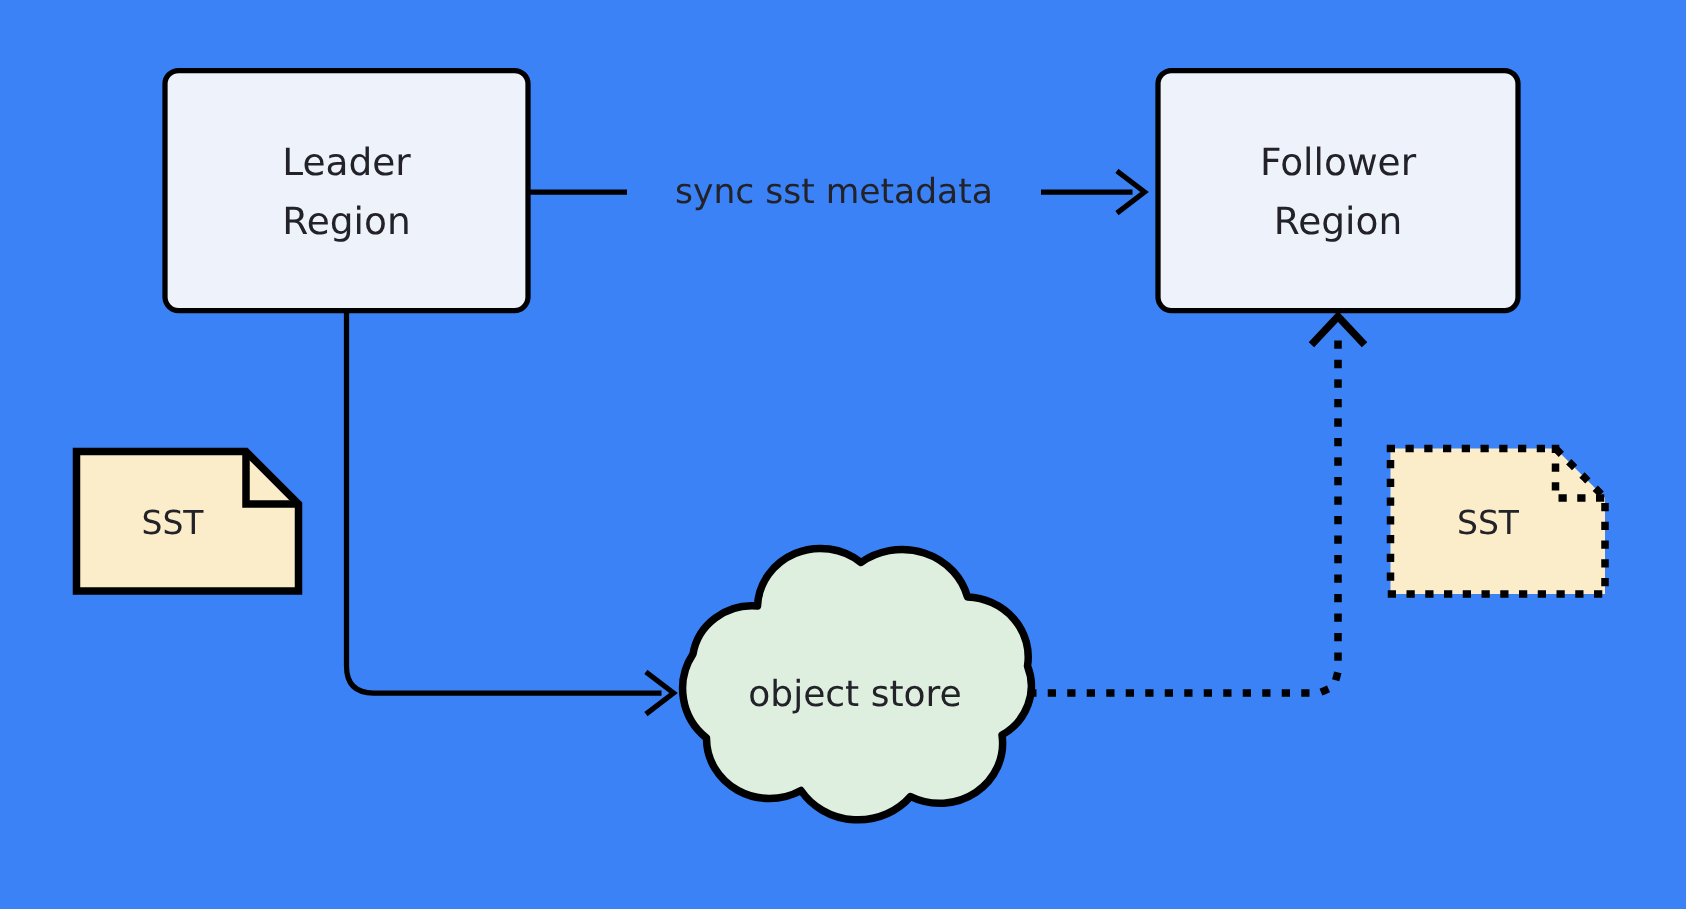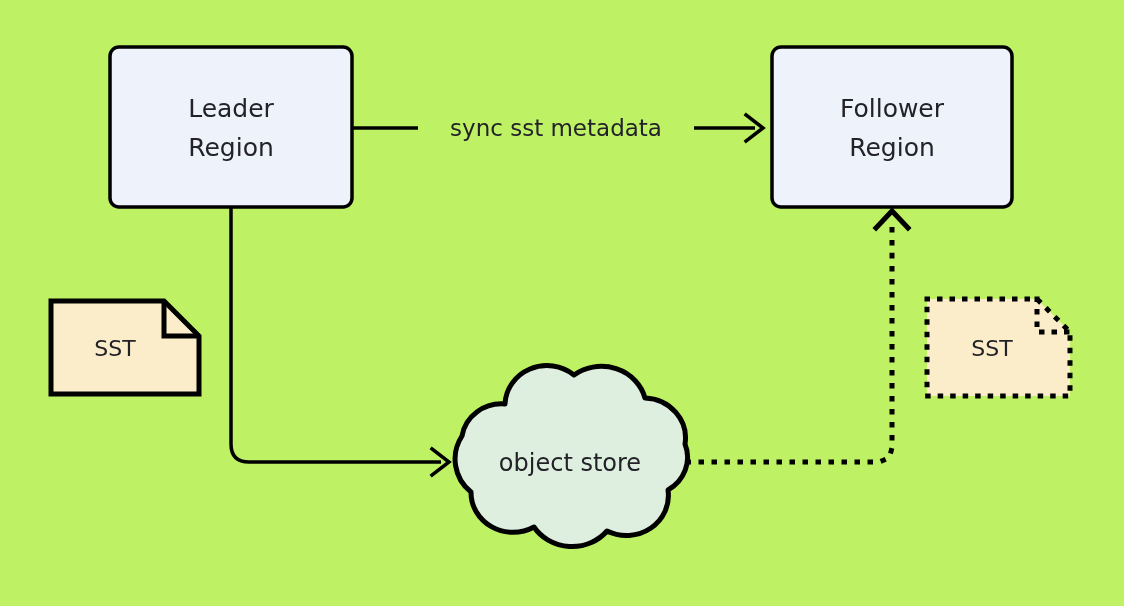--- a/index.html
+++ b/index.html
@@ -10,21 +10,21 @@
   body {
     width: 1124px;
     height: 606px;
     font-family: "DejaVu Sans", sans-serif;
     overflow: hidden;
   }
   #diagram-root {
     position: relative;
     width: 1124px;
     height: 606px;
-    background: #bef264;
+    background: #3b82f6;
   }
   #diagram-svg {
     position: absolute;
     left: 0;
     top: 0;
     width: 1124px;
     height: 606px;
   }
   .node-label {
     font-family: "DejaVu Sans", sans-serif;

